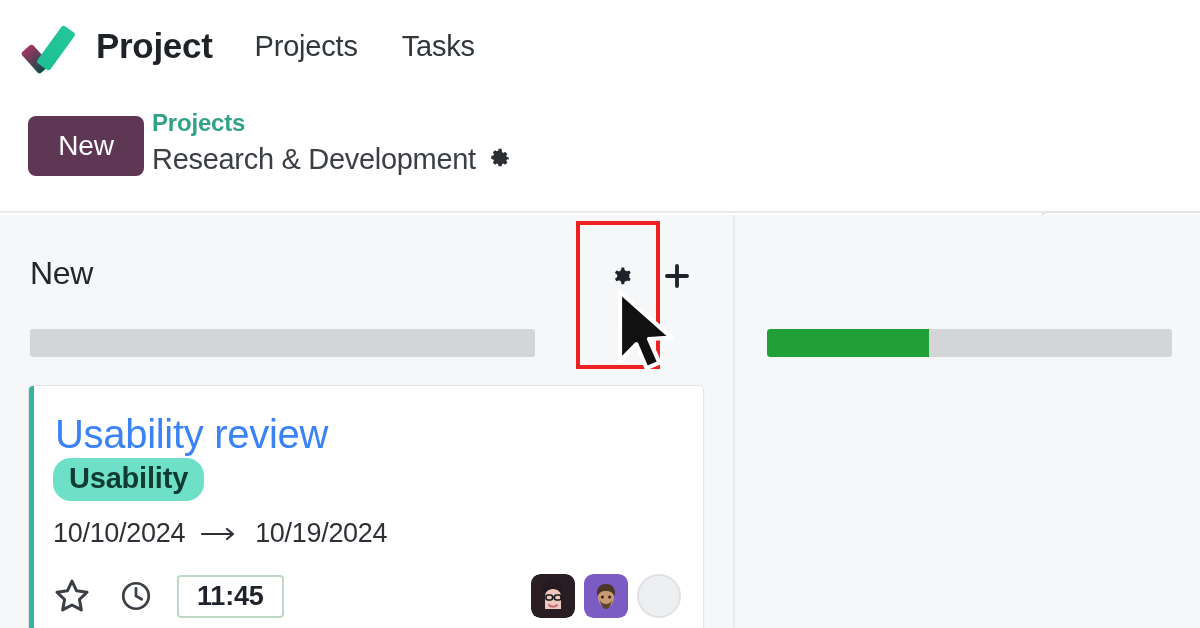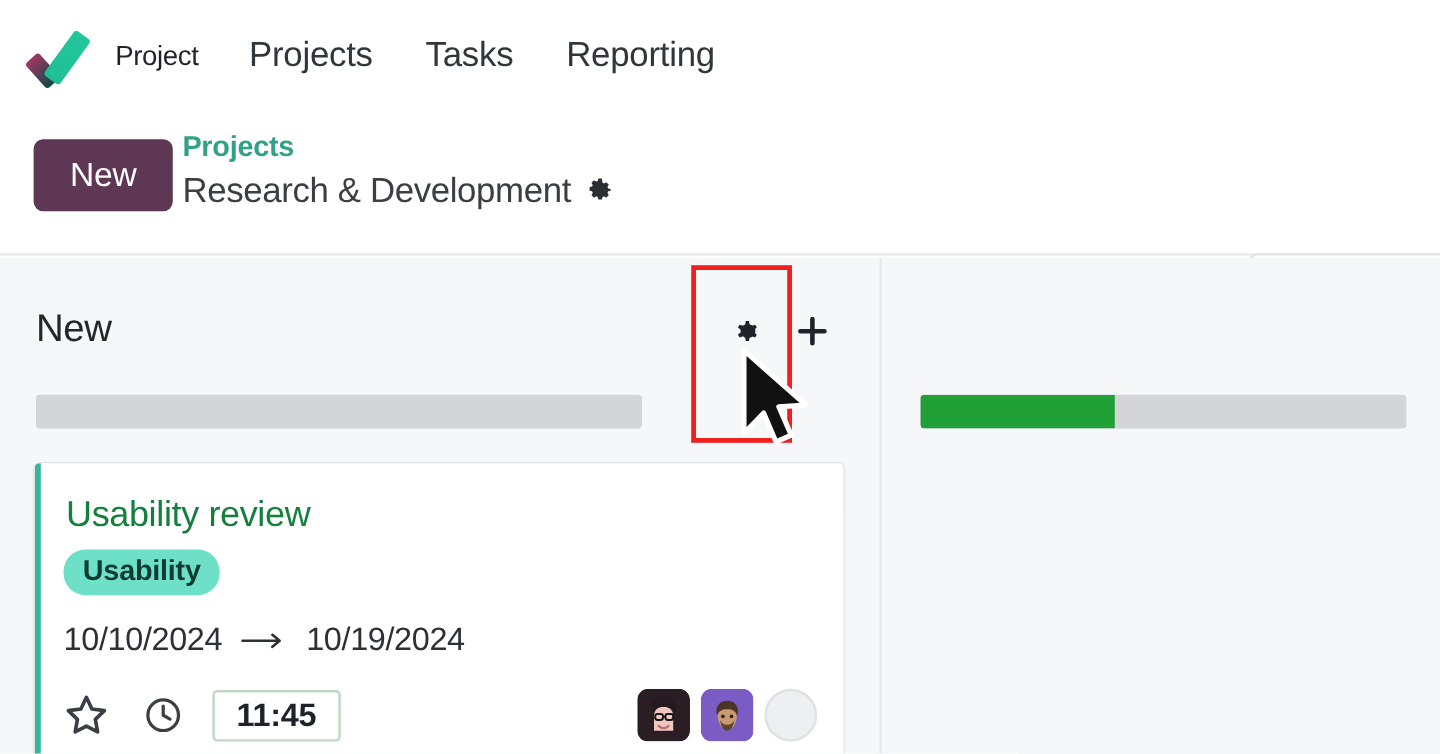--- a/index.html
+++ b/index.html
@@ -24,22 +24,22 @@
     border-radius:3px;
     transform: rotate(36deg); transform-origin: 50% 50%;
   }
   .brand-logo .tick-short {
     position:absolute; left:6px; top:26px; width:15px; height:28px;
     background:linear-gradient(180deg,#a23565 0%, #0e4a46 100%);
     border-radius:3px;
     transform: rotate(-42deg); transform-origin: 50% 50%;
   }
   .brand-name {
-    font-size:23px; color:#1f2329; margin-left:16px; letter-spacing:-0.3px;
-    font-weight:400;
+    font-size:35px; color:#1f2329; margin-left:16px; letter-spacing:-0.3px;
+    font-weight:700;
   }
   .nav-links { display:flex; align-items:center; margin-left:42px; gap:44px; }
   .nav-link { font-size:29px; color:#31363b; letter-spacing:-0.2px; cursor:pointer; white-space:nowrap; }
 
   
   .ctrl {
     position:absolute; left:0; top:92px; width:1200px; height:121px;
     background:#ffffff; border-bottom:2px solid #e9eaee;
   }
   .new-btn {
@@ -102,24 +102,24 @@
   }
   .col-count.new { right:42px; top:328px; }
 
   
   .card {
     position:absolute; background:#ffffff; border:1px solid #e2e4e7;
     border-radius:5px; box-shadow:0 1px 2px rgba(0,0,0,.05);
     overflow:hidden;
   }
   .card .accent { position:absolute; left:0; top:0; bottom:0; width:5px; }
-  .card-title { font-size:30px; color:#15803d; letter-spacing:-0.3px; white-space:nowrap; }
+  .card-title { font-size:40px; color:#3b82f6; letter-spacing:-0.3px; white-space:nowrap; }
   .tag {
     display:inline-block; padding:4px 16px 6px; border-radius:18px;
-    font-size:24px; font-weight:bold; color:#0f3b33; letter-spacing:-0.2px;
+    font-size:29px; font-weight:bold; color:#0f3b33; letter-spacing:-0.2px;
   }
   .dates { font-size:27px; color:#2d3136; letter-spacing:-0.3px; display:flex; align-items:center; gap:16px; white-space:nowrap; }
   .arrow { width:38px; height:14px; display:block; }
   .card-foot { display:flex; align-items:center; }
   .icon-star { width:38px; height:38px; display:block; cursor:pointer; }
   .icon-clock { width:34px; height:34px; display:block; cursor:pointer; }
   .timebox {
     border:2px solid #bfd8c4; background:#ffffff; border-radius:4px;
     padding:4px 18px; font-size:27px; font-weight:bold; color:#1f2329; letter-spacing:-0.2px;text-align:center;
   }
@@ -150,21 +150,20 @@
 
   <div class="navbar">
     <div class="brand-logo">
       <div class="tick-short"></div>
       <div class="tick-long"></div>
     </div>
     <div class="brand-name">Project</div>
     <div class="nav-links">
       <div class="nav-link">Projects</div>
       <div class="nav-link">Tasks</div>
-      <div class="nav-link">Reporting</div>
     </div>
   </div>
 
   <div class="ctrl">
 
     <div class="new-btn">New</div>
 
     <div class="crumbs">
       <div class="crumb-parent">Projects</div>
       <div class="crumb-row">

